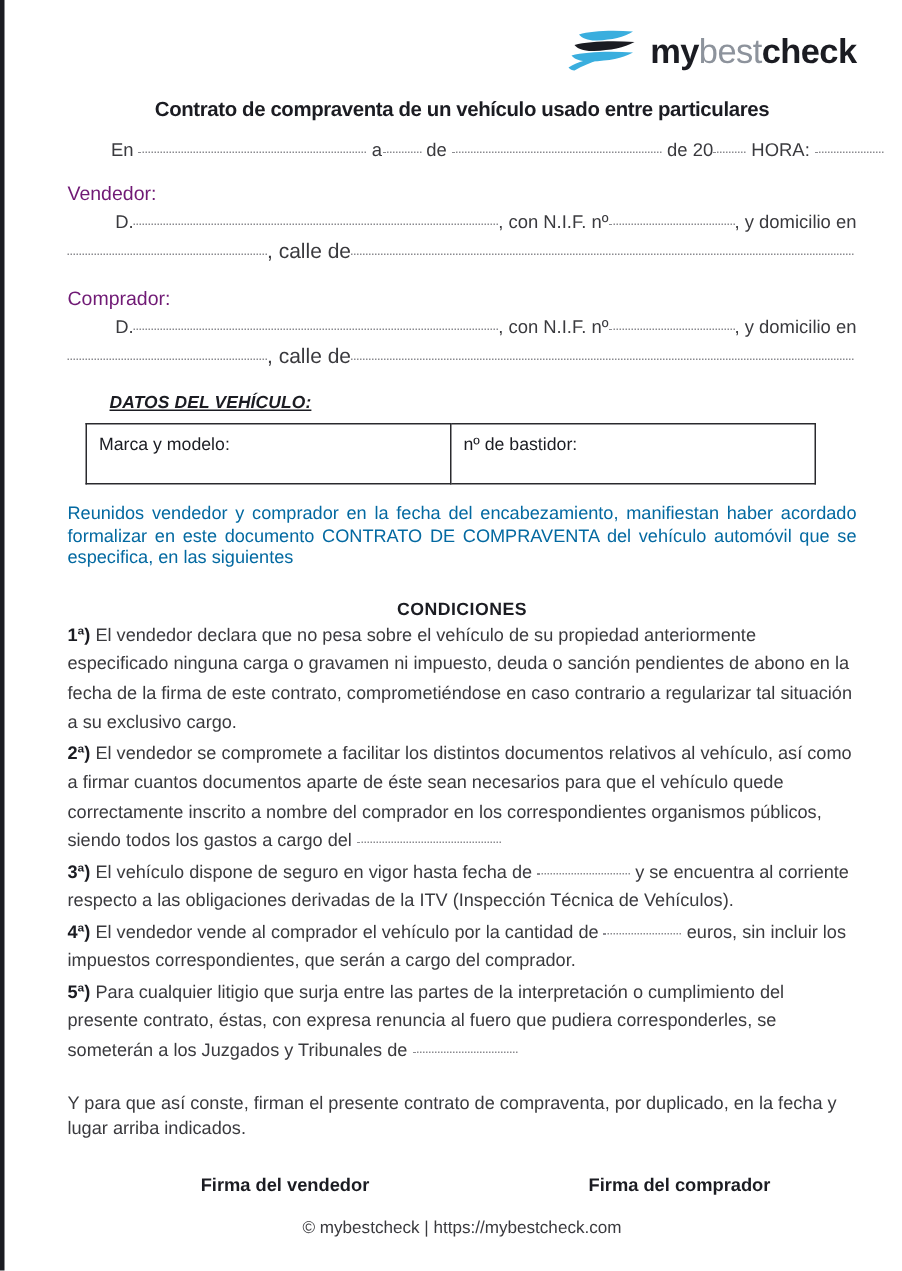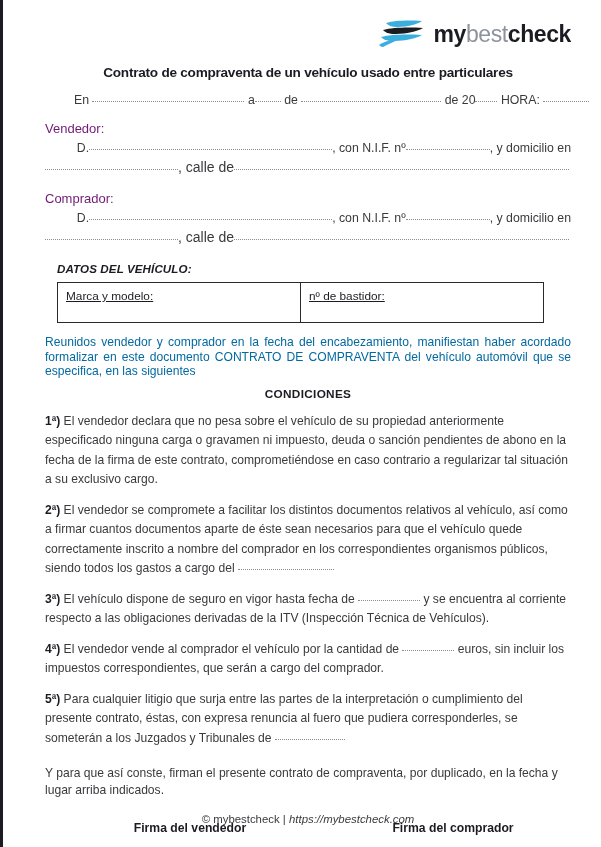--- a/index.html
+++ b/index.html
@@ -76,64 +76,65 @@
     margin-left: 23px;
   }
 
   .party-block { margin-top: 13px; }
   .party-head { font-size: 13px; line-height: 18px; color: #701a75; }
   .party-l1 { font-size: 12.3px; line-height: 20px; color: #3a3a3e; white-space: nowrap; text-align: right; }
   .party-l2 { font-size: 14px; line-height: 19px; color: #3a3a3e; white-space: nowrap; }
 
   .section-head {
     margin-top: 15px;
-    margin-left: 12px;
+    margin-left: 28px;
     font-size: 11.6px;
     font-weight: bold;
     font-style: italic;
     letter-spacing: 0.1px;
     color: #1b1c22;
+    text-decoration: underline;
   }
 
   
   table.vehicle {
     margin-top: 7px;
     margin-left: 12px;
     width: 487px;
     border-collapse: collapse;
     table-layout: fixed;
   }
   table.vehicle td {
     border: 1.6px solid #2a2a2e;
     font-size: 11.8px;
     color: #1b1c22;
     padding: 6px 8px;
     vertical-align: top;
   }
-  table.vehicle tr.tall td { height: 27px; text-decoration: underline; }
+  table.vehicle tr.tall td { height: 27px; }
   table.vehicle tr.short td { height: 17px; }
 
   
   .para-justify {
     margin-top: 12px;
     font-size: 12.1px;
     line-height: 14.5px;
     text-align: justify;
     color: #0369a1;
   }
   .conditions-head {
     text-align: center;
     font-size: 11.8px;
     font-weight: bold;
     color: #1b1c22;
-    margin-top: 8px;
+    margin-top: 20px;
     letter-spacing: 0.3px;
   }
   .clause {
-    margin-top: 11px;
+    margin-top: 1px;
     font-size: 12.1px;
     line-height: 19.5px;
     color: #3a3a3e;
     text-align: left;
   }
   .clause b { color: #1b1c22; font-weight: bold; }
   .clause .dots { vertical-align: 2px; }
   .closing {
     margin-top: 17px;
     font-size: 12.1px;
@@ -155,21 +156,21 @@
   
   .footer {
     position: absolute;
     left: 42px;
     right: 30px;
     top: 813px;
     text-align: center;
     font-size: 11.4px;
     color: #3a3a3e;
   }
-  .footer .url { font-style: italic; }
+  .footer .url { }
 </style>
 </head>
 <body>
 
 <div class="page">
   <div class="inner">
 
     <div class="logo-row">
       <svg class="logo-mark" viewBox="0 0 48 30">
         <path d="M8 4 C16 1.5 30 1 44 2 C38 6 30 7.5 20 8 C14 8.2 10 6.5 8 4 Z" fill="#3aaede"></path>

